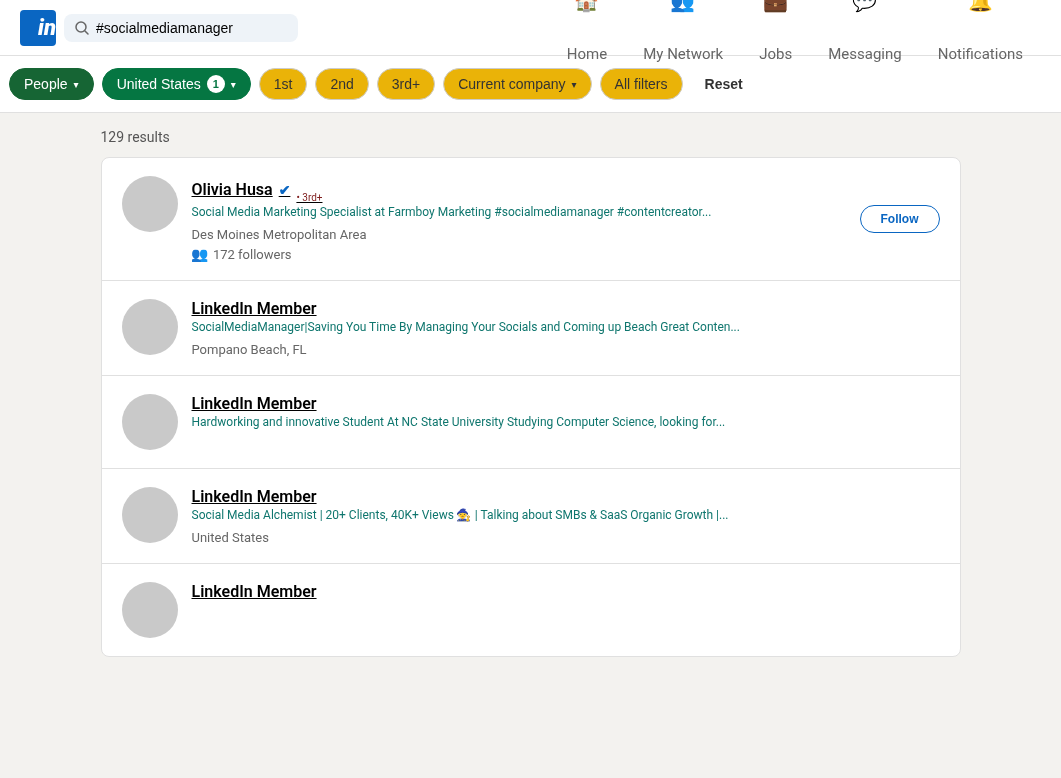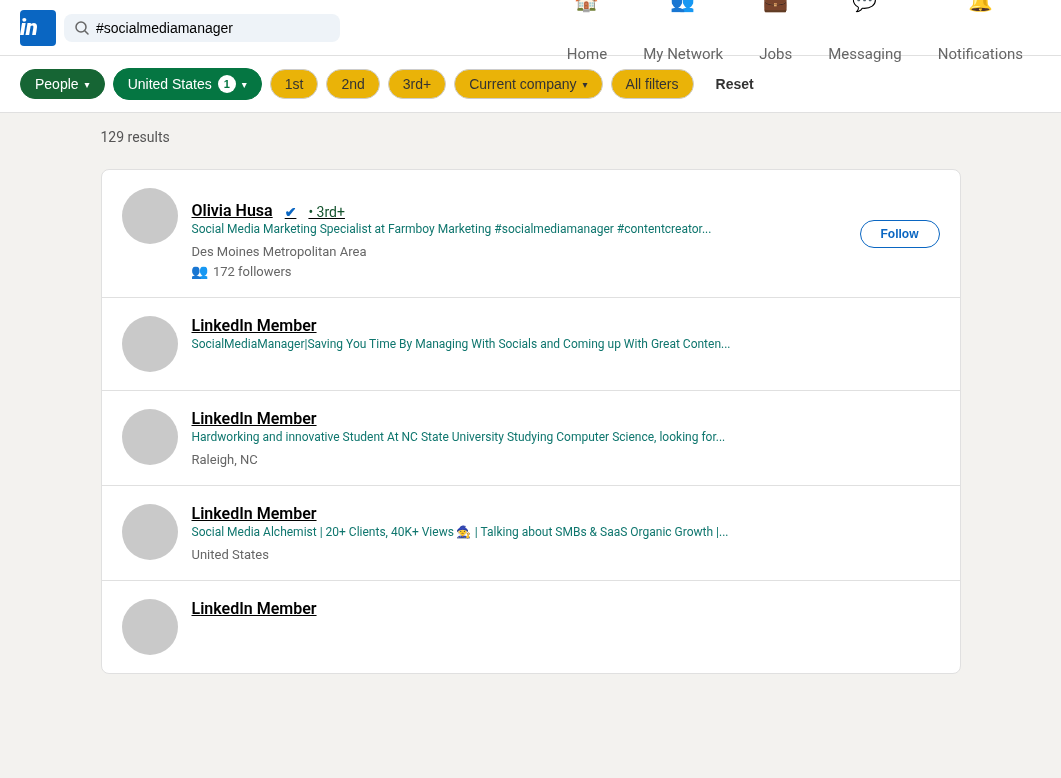--- a/index.html
+++ b/index.html
@@ -17,37 +17,37 @@
       top: 0;
       z-index: 100;
     }
     .navbar-logo {
       width: 36px;
       height: 36px;
       background: #0a66c2;
       border-radius: 4px;
       display: flex;
       align-items: center;
-      justify-content: flex-start;
+      justify-content: flex-end;
       margin-right: 8px;
       flex-shrink: 0;
     }
     .navbar-logo span {
       color: #fff;
       font-weight: 900;
       font-size: 22px;
       font-style: italic;
     }
     .search-bar {
       display: flex;
       align-items: center;
       background: #eef3f8;
       border-radius: 8px;
       padding: 6px 10px;
-      width: 276px;
+      width: 234px;
       margin-right: auto;
     }
     .search-bar input {
       border: none;
       background: transparent;
       font-size: 14px;
       outline: none;
       width: 100%;
     }
     .search-icon-svg {
@@ -78,23 +78,22 @@
     }
     .nav-item-label {
       font-size: 15px;
       margin-top: 32px;
     }
 
     
     .filter-bar {
       background: #fff;
       border-bottom: 1px solid #e0e0e0;
-      padding: 12px 20px;
-      display: flex;
-      align-items: center;
+      padding: 12px 9px;
+      display: flex;
       gap: 8px;
       flex-wrap: wrap;
     }
     .btn-filter {
       border-radius: 20px;
       border: 1px solid #ccc;
       background: #eab308;
       padding: 6px 14px;
       font-size: 14px;
       cursor: pointer;
@@ -131,21 +130,21 @@
 
     
     .main-content {
       max-width: 900px;
       margin: 0 auto;
       padding: 16px 20px;
     }
     .results-count {
       font-size: 14px;
       color: #555;
-      margin-bottom: 24px;
+      margin-bottom: 12px;
     }
     .results-card {
       background: #fff;
       border-radius: 8px;
       border: 1px solid #e0e0e0;
       overflow: hidden;
     }
     .result-item {
       display: flex;
       align-items: flex-start;
@@ -165,30 +164,30 @@
       flex: 1;
       min-width: 0;
     }
     .result-name {
       font-size: 16px;
       font-weight: 600;
       color: #000;
       text-decoration: underline;
       cursor: pointer;
       display: flex;
-      align-items: flex-end;
-      gap: 12px;
+      align-items: center;
+      gap: 6px;
     }
     .verified-icon {
       color: #0a66c2;
       font-size: 14px;
     }
     .degree {
-      font-size: 14px;
-      color: #14532d;
+      font-size: 10px;
+      color: #7f1d1d;
       font-weight: 400;
       margin-top: 16px;
     }
     .result-headline {
       font-size: 12px;
       color: #0f766e;
       margin-top: 2px;
       overflow: hidden;
       text-overflow: ellipsis;
       white-space: nowrap;
@@ -309,34 +308,34 @@
       </div>
       <button class="follow-btn">Follow</button>
     </div>
       <div class="result-item">
       <div class="avatar"></div>
       <div class="result-info">
         <div class="result-name">
           <span>LinkedIn Member</span>
 
         </div>
-        <div class="result-headline">SocialMediaManager|Saving You Time By Managing With Socials and Coming up With Great Conten...</div>
+        <div class="result-headline">SocialMediaManager|Saving You Time By Managing Your Socials and Coming up Beach Great Conten...</div>
+        <div class="result-location">Pompano Beach, FL</div>
 
       </div>
 
     </div>
       <div class="result-item">
       <div class="avatar"></div>
       <div class="result-info">
         <div class="result-name">
           <span>LinkedIn Member</span>
 
         </div>
         <div class="result-headline">Hardworking and innovative Student At NC State University Studying Computer Science, looking for...</div>
-        <div class="result-location">Raleigh, NC</div>
 
       </div>
 
     </div>
       <div class="result-item">
       <div class="avatar"></div>
       <div class="result-info">
         <div class="result-name">
           <span>LinkedIn Member</span>
 

